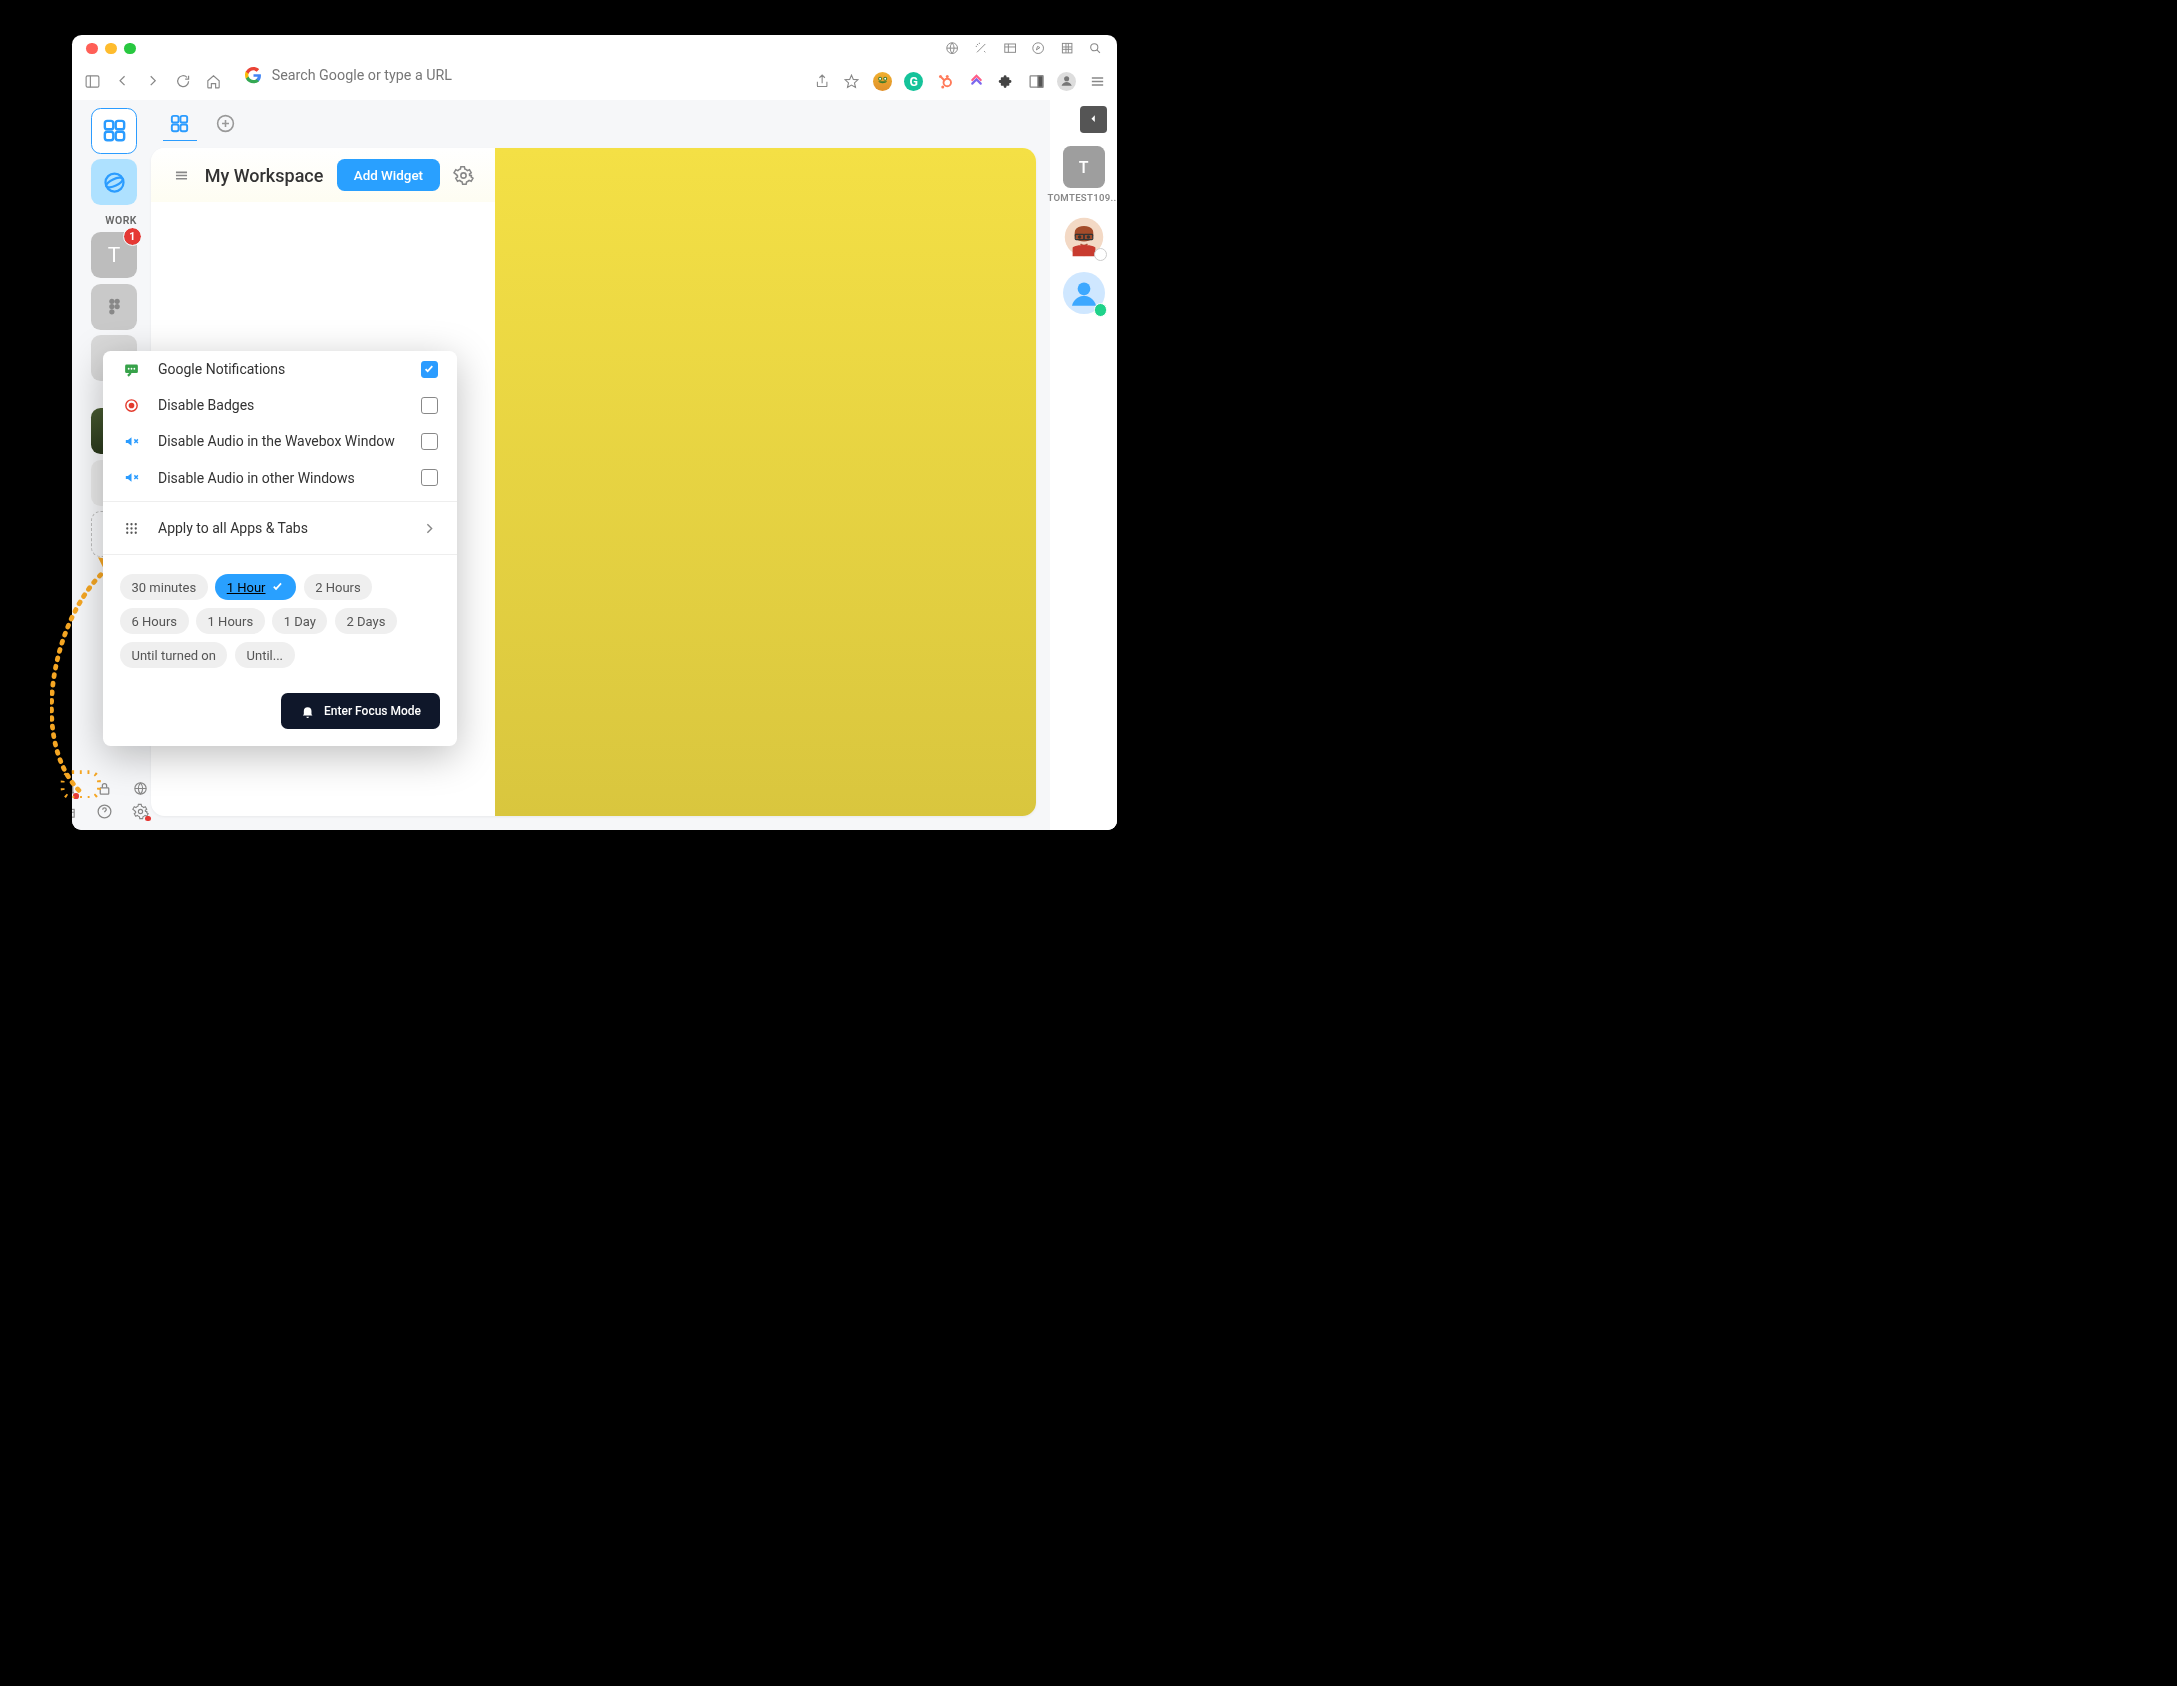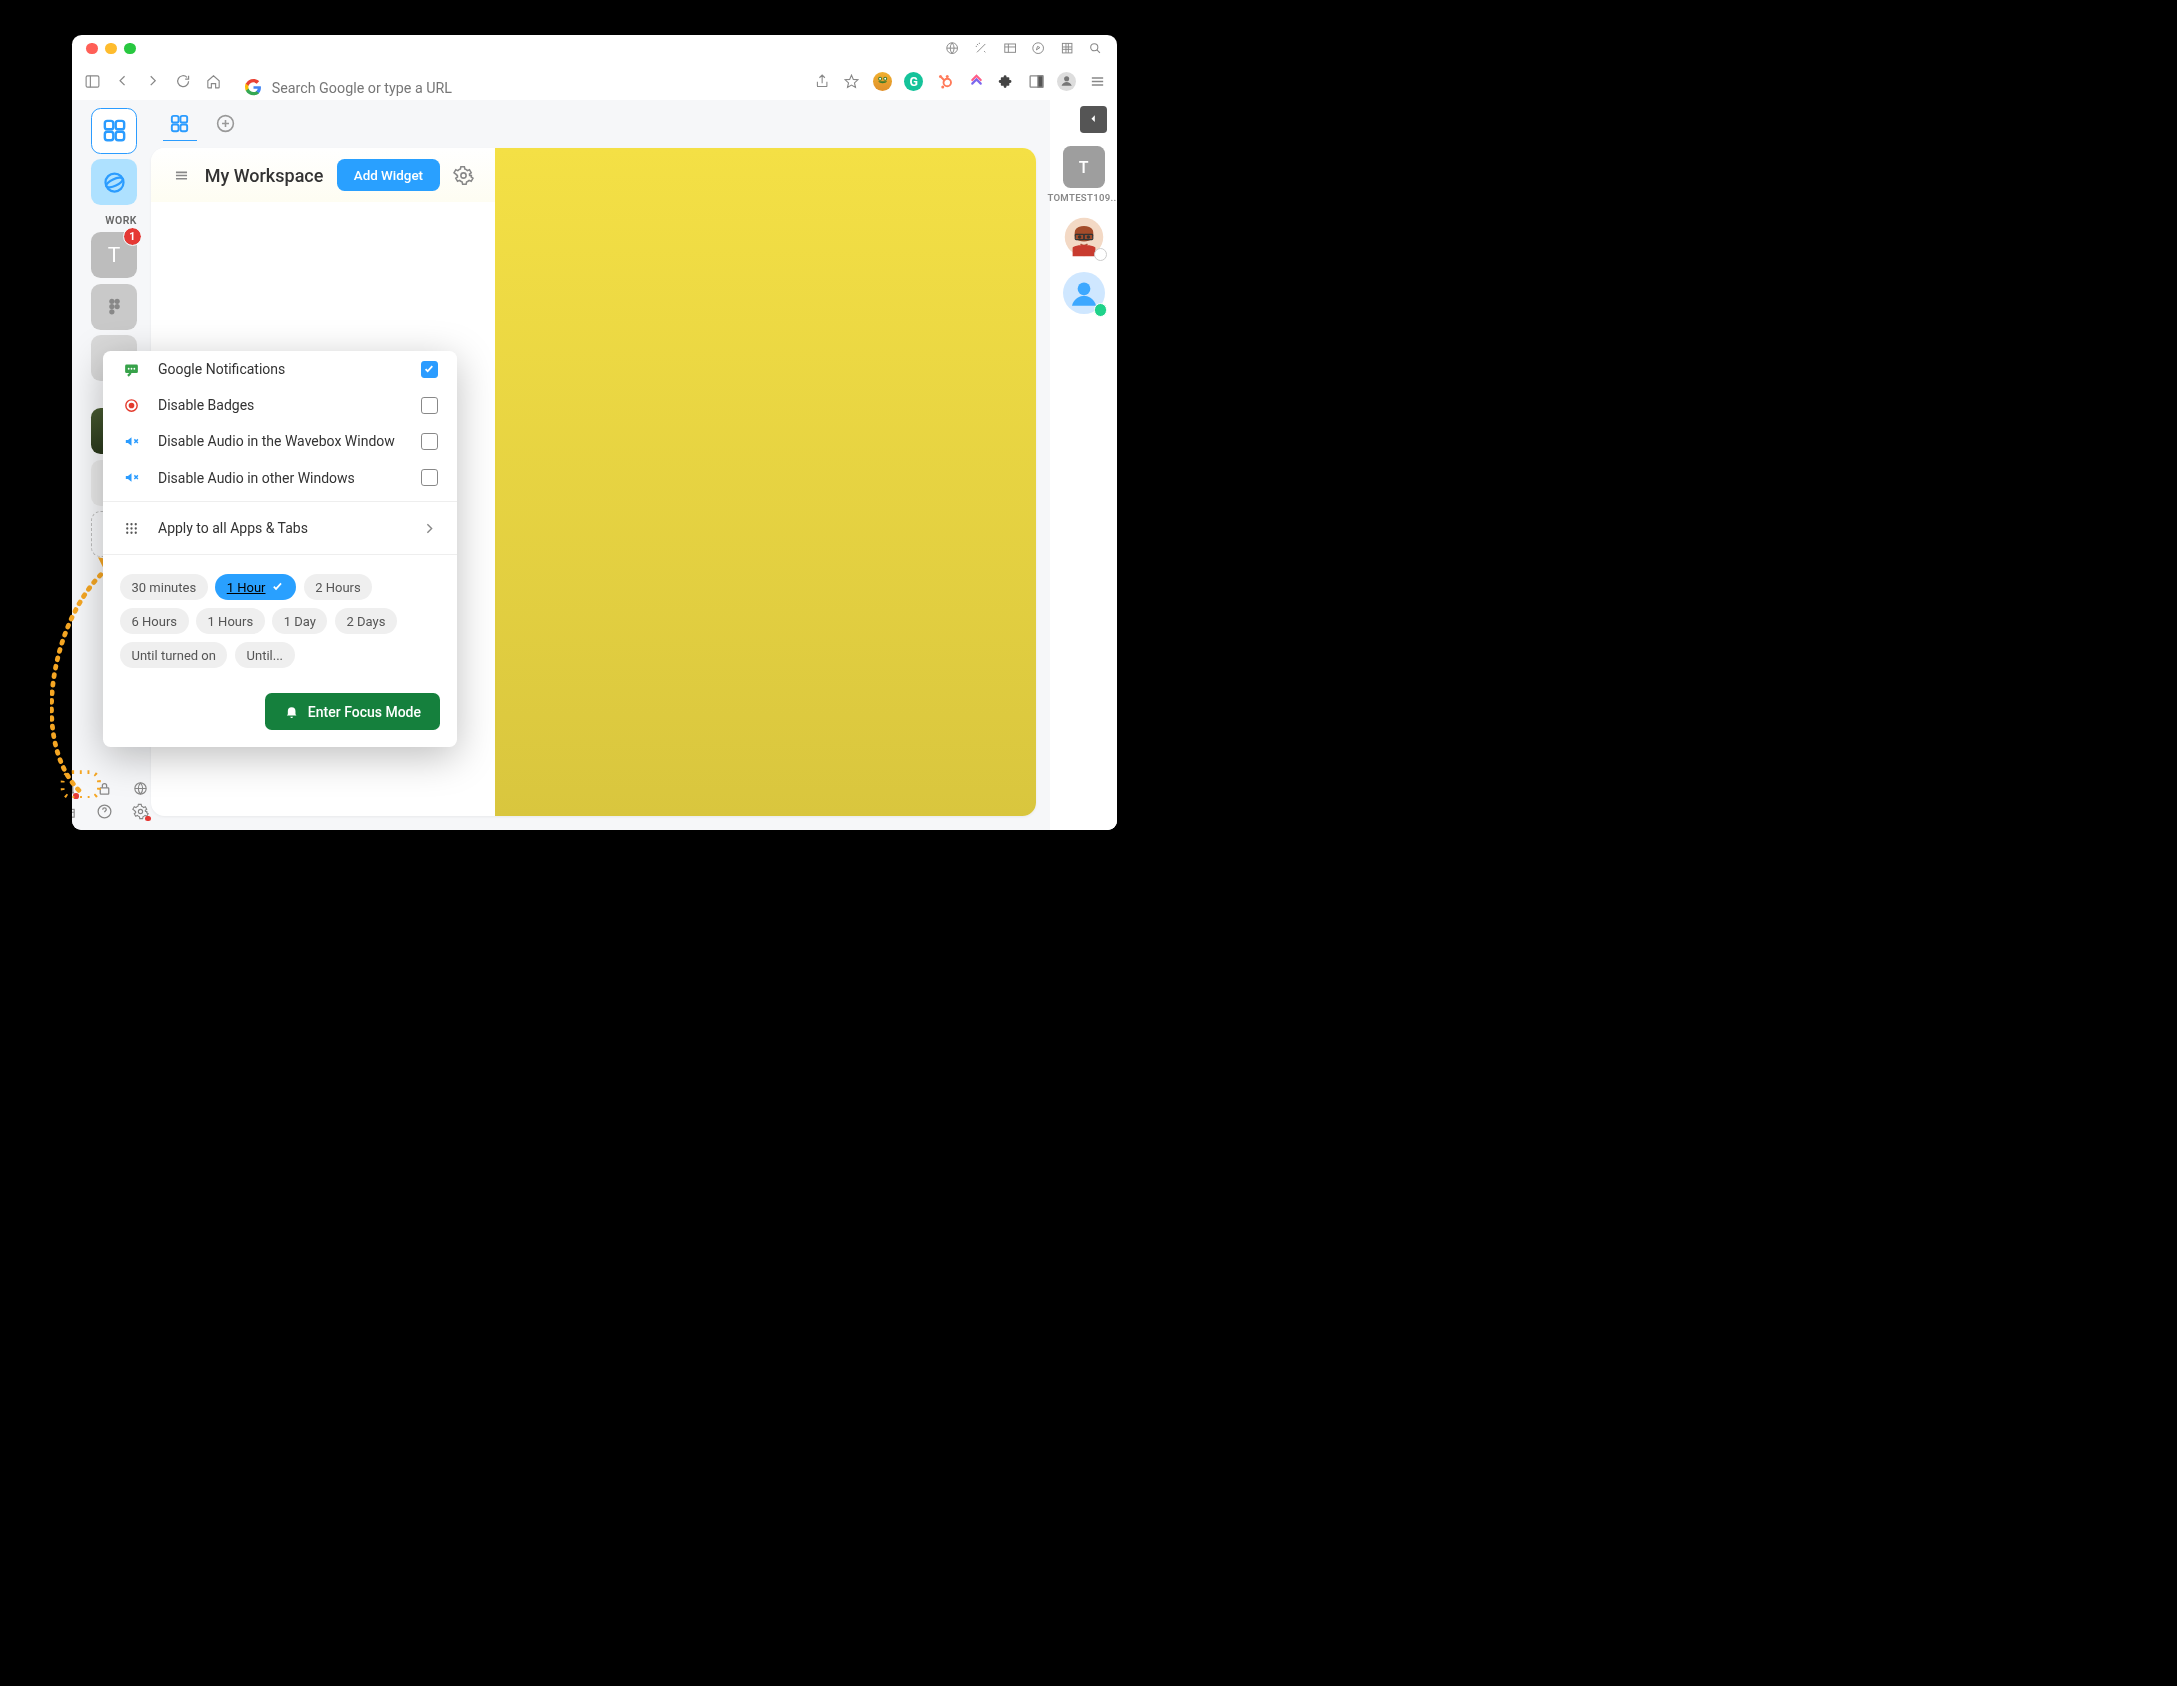--- a/index.html
+++ b/index.html
@@ -6,21 +6,21 @@
     body { background:#000; width:1162px; height:900px; position:relative; overflow:hidden; }
     .window { position:absolute; top:35px; left:72px; width:1045px; height:795px; background:#fff; border-radius:9.6px; box-shadow:0 19px 57px rgba(0,0,0,.5); display:flex; flex-direction:column; overflow:hidden; }
     .titlebar { height:27px; display:flex; align-items:center; padding:0 14.3px; justify-content:space-between; }
     .traffic { display:flex; gap:7.6px; }
     .dot { width:11.5px; height:11.5px; border-radius:50%; }
     .dot.r{background:#ff5f57;} .dot.y{background:#febc2e;} .dot.g{background:#28c840;}
     .titlebar-right { display:flex; gap:14.3px; }
     .tiny-icon{width:14.3px;height:14.3px;color:#888;display:flex;align-items:center;justify-content:center;}
     .toolbar { height:38px; display:flex; align-items:center; padding:0 11.5px; gap:13.4px; }
     .nav-btn{width:17px;height:17px;color:#888;display:flex;align-items:center;justify-content:center;}
-    .url-bar { flex:1; display:flex; align-items:flex-end; height:29px; gap:9.6px; padding:0 9.6px;}
+    .url-bar { flex:1; display:flex; align-items:flex-start; height:29px; gap:9.6px; padding:0 9.6px;}
     .url-g{width:17px;height:17px;}
     .url-text{color:#777;font-size:14.3px;}
     .ext-row{display:flex;align-items:center;gap:12.4px;}
     .ext-icon{width:19px;height:19px;border-radius:50%;display:flex;align-items:center;justify-content:center;}
     .body-row{flex:1;display:flex;min-height:0;}
     .sidebar{width:65px;background:#f6f7f9;display:flex;flex-direction:column;align-items:flex-end;padding-top:4.8px;position:relative;}
     .sb-tile{width:46px;height:46px;border-radius:9.6px;margin:2.9px 0;display:flex;align-items:center;justify-content:center;position:relative;}
     .sb-tile.sel{border:1.9px solid #2b9cff;background:#fff;}
     .sb-tile.blue{background:#aee1ff;}
     .sb-label{font-size:10.5px;font-weight:600;color:#666;letter-spacing:0.5px;margin:5.7px 0 1.9px;}
@@ -56,21 +56,21 @@
     .pop-icon{width:19px;display:flex;align-items:center;justify-content:center;}
     .pop-label{flex:1;font-size:14px;color:#333;}
     .checkbox{width:17px;height:17px;border:1.9px solid #888;border-radius:2.9px;display:flex;align-items:center;justify-content:center;}
     .checkbox.checked{background:#2b9cff;border-color:#2b9cff;color:#fff;}
     .pop-sep{height:1px;background:#eee;margin:5.7px 0;}
     .pop-expand{display:flex;align-items:center;padding:11.5px 19px;gap:17px;}
     .chips{display:flex;flex-wrap:wrap;gap:7.6px;padding:13.4px 17px;}
     .chip{background:#efefef;color:#555;font-size:13px;padding:5.7px 11.5px;border-radius:15.3px;display:inline-flex;align-items:center;gap:5.7px;}
     .chip.active{background:#29a0ff;color:#000000;text-decoration:underline;}
     .pop-footer{display:flex;justify-content:flex-end;padding:11.5px 17px 17px;}
-    .enter-btn{background:#15803d;color:#fff;border:none;border-radius:6.7px;padding:10.5px 19px;font-size:14px;font-weight:500;display:flex;align-items:center;gap:8.6px;}
+    .enter-btn{background:#0f172a;color:#fff;border:none;border-radius:6.7px;padding:10.5px 19px;font-size:12px;font-weight:500;display:flex;align-items:center;gap:8.6px;}
     
     .pointer{position:absolute;left:50px;top:540px;width:96px;height:258px;z-index:19;pointer-events:none;}
   </style>
 </head>
 <body>
 
 <div class="window">
 
   <div class="titlebar">
     <div class="traffic">

